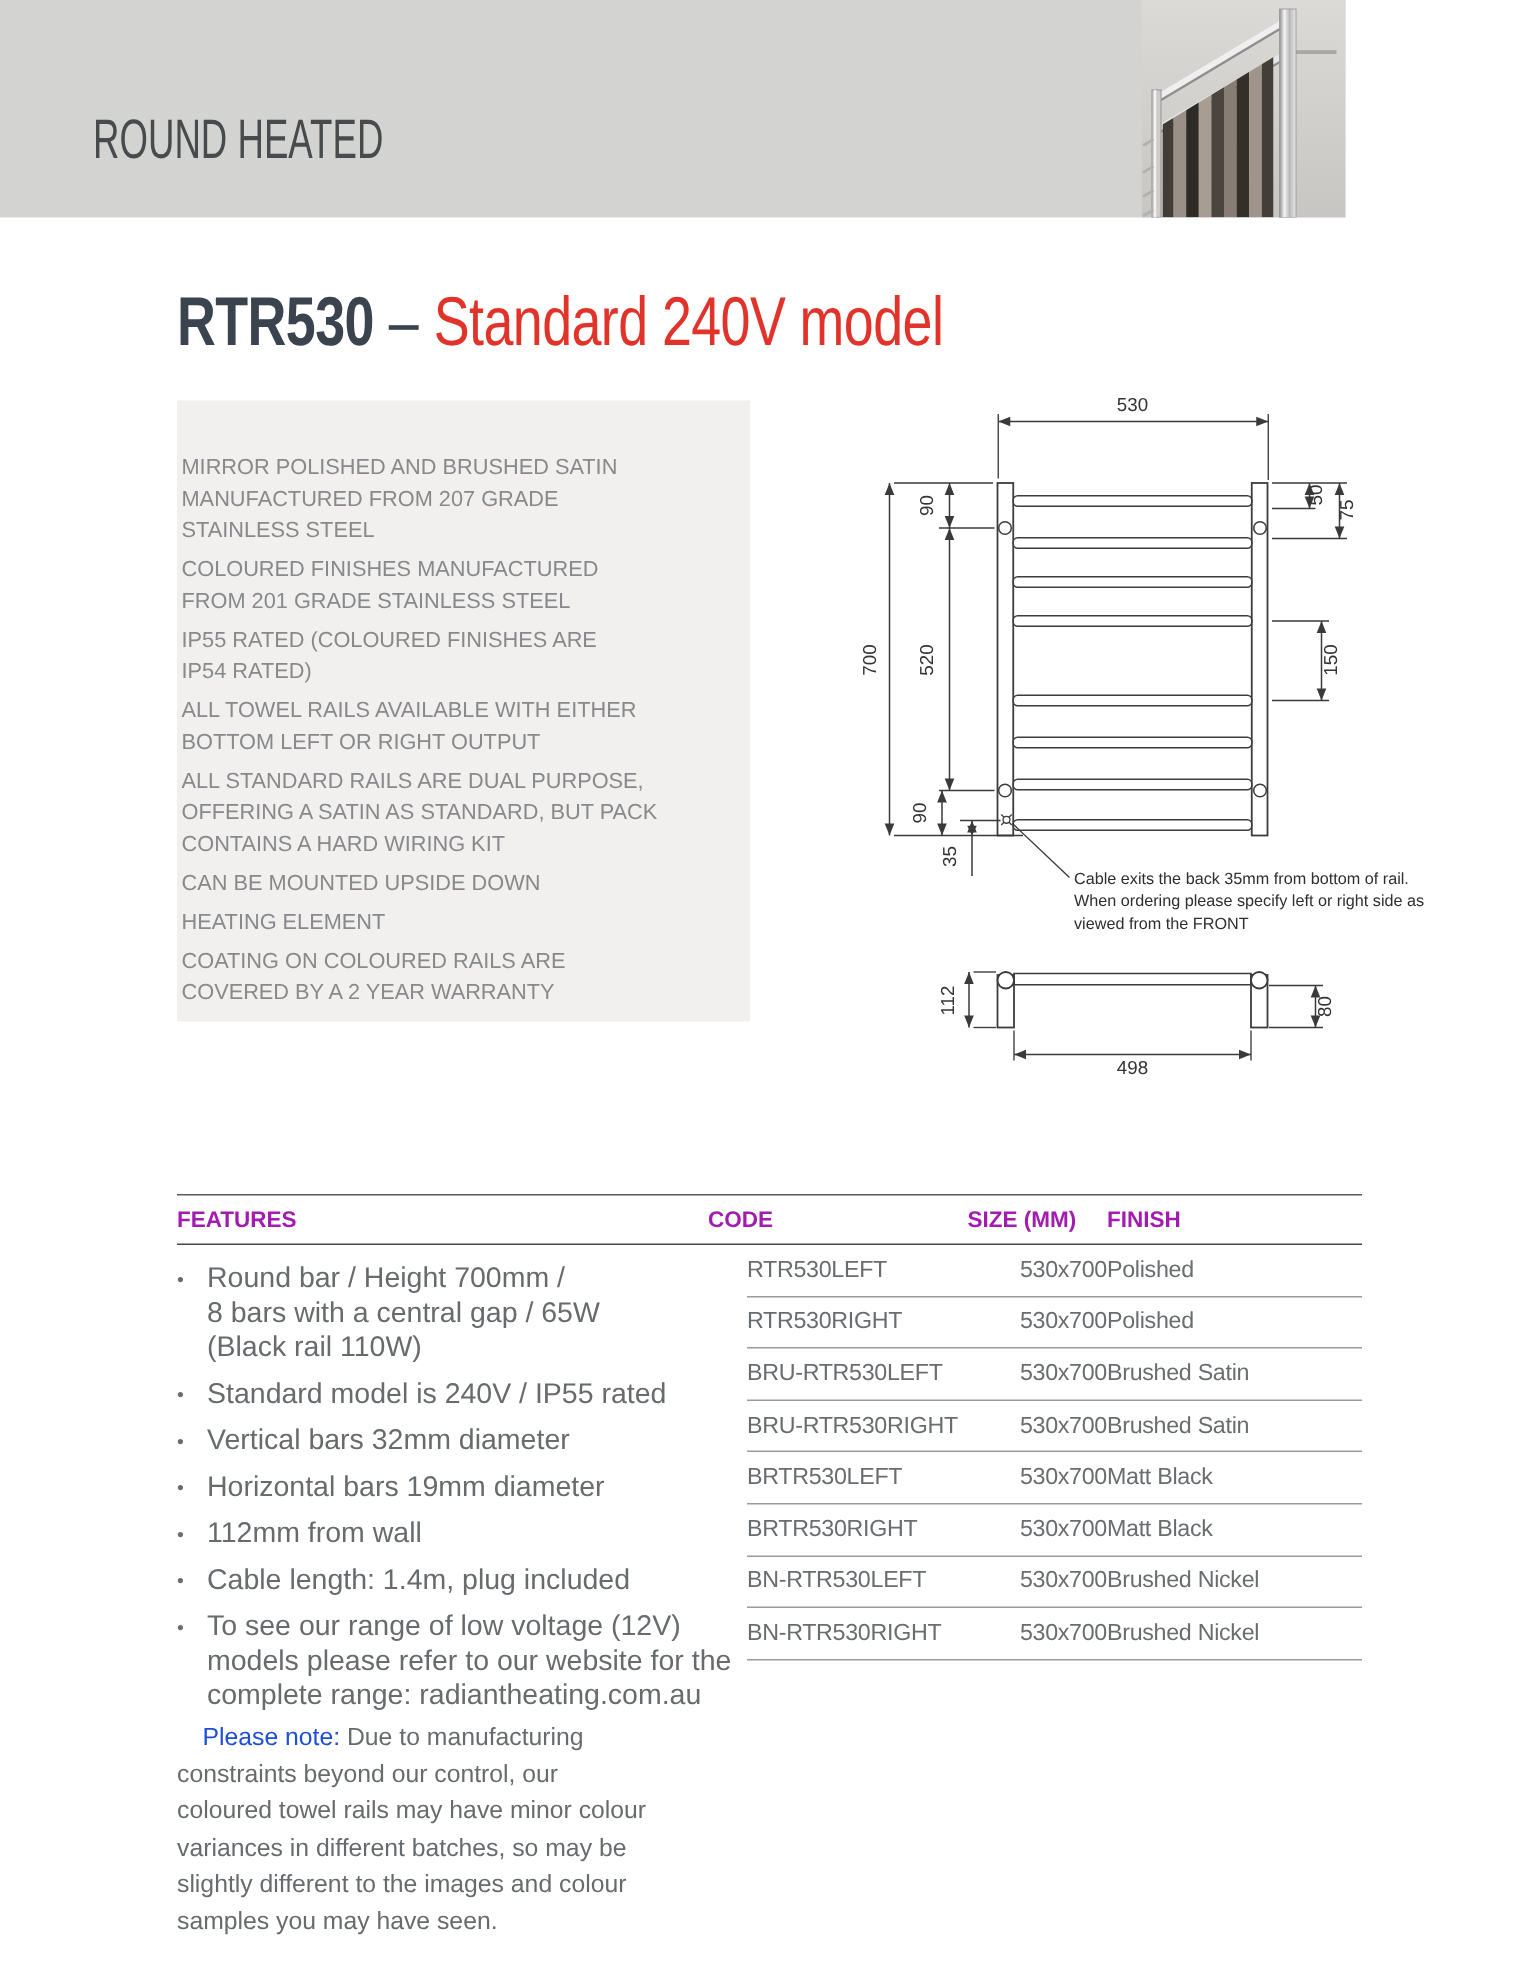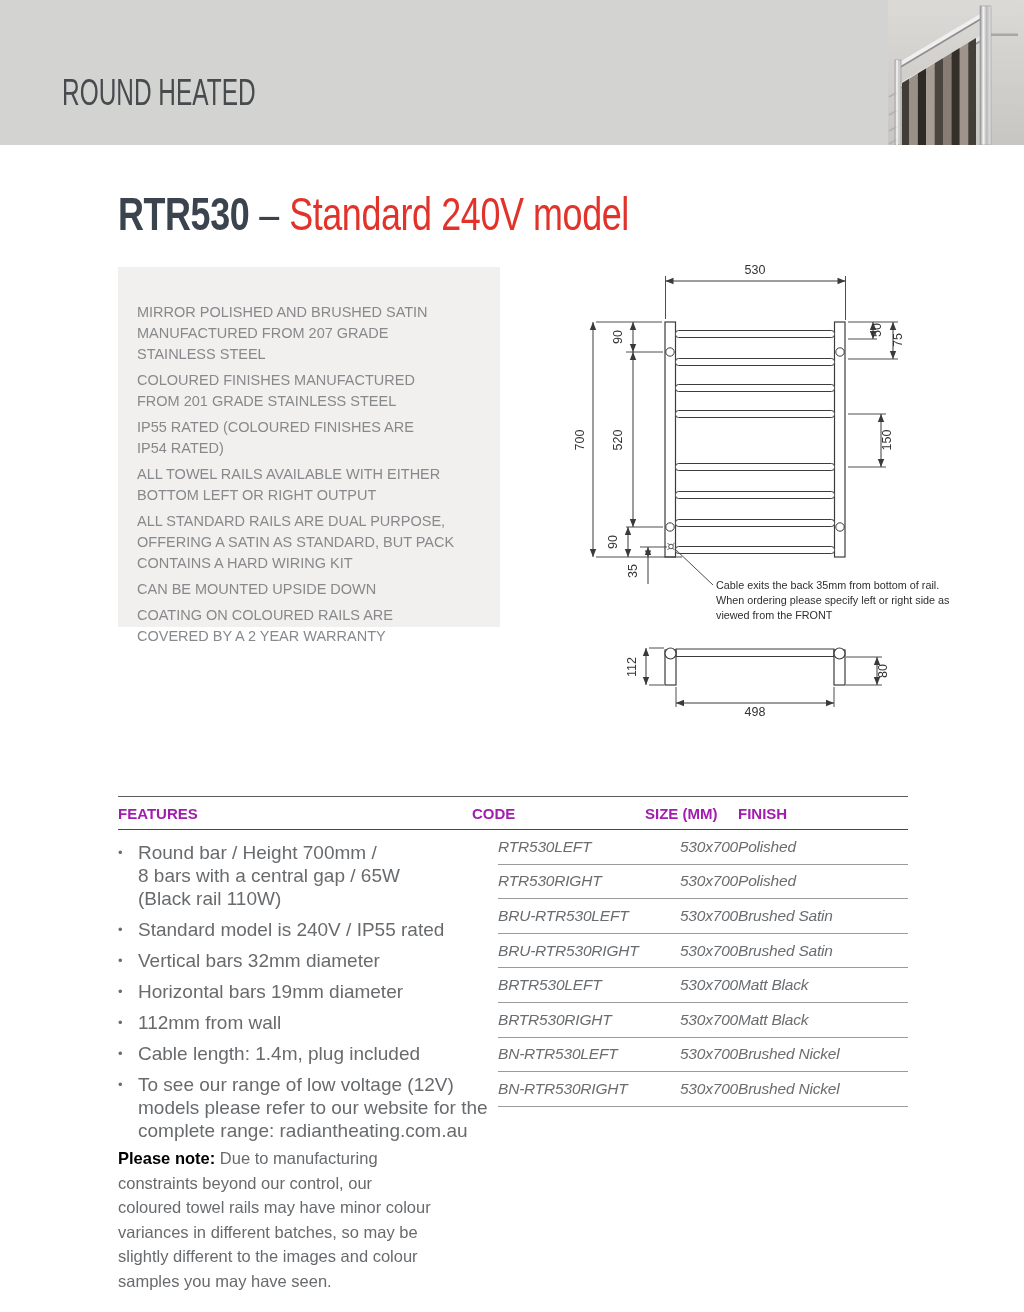--- a/index.html
+++ b/index.html
@@ -1,34 +1,34 @@
 <!DOCTYPE html>
 <html><head>
 <meta charset="utf-8">
 <style>
   * { margin:0; padding:0; box-sizing:border-box; }
   body { background:#fff; font-family:"Liberation Sans", sans-serif; }
   .page { position:relative; width:1024px; height:1312px; background:#fff; overflow:hidden; }
 
   
-  .banner { position:absolute; left:0; top:0; width:1024px; height:145px; background:#d3d3d2; }
+  .banner { position:absolute; left:0; top:0; width:897px; height:145px; background:#d3d3d2; }
   .banner-title { position:absolute; left:62px; top:72px; font-size:37px; font-weight:400;
                   color:#474b4e; white-space:nowrap; transform:scaleX(0.66); transform-origin:left top; }
   .photo { position:absolute; right:0; top:0; width:136px; height:145px; display:block; }
 
   
   .h1 { position:absolute; left:118px; top:191px; font-size:46px; line-height:1; white-space:nowrap;
         transform:scaleX(0.78); transform-origin:left top; }
   .h1 .model { color:#3a434e; font-weight:700; letter-spacing:-0.5px; }
   .h1 .dash  { color:#3a434e; font-weight:400; }
   .h1 .variant { color:#e1332a; font-weight:400; letter-spacing:-0.5px; }
 
   
-  .spec-box { position:absolute; left:118px; top:267px; width:382px; height:360px; background:#f1f0ee;
-              padding:35px 18px 0 19px; }
+  .spec-box { position:absolute; left:118px; top:267px; width:382px; height:414px; background:#f1f0ee;
+              padding:35px 18px 0 3px; }
   .spec-box p { font-size:14.5px; line-height:21px; color:#87898c; margin-bottom:5px; }
   .bl { display:block; }
 
   
   .diagram { position:absolute; left:570px; top:258px; width:454px; height:472px; }
   .ext  { stroke:#3a3a3a; stroke-width:0.9; fill:none; }
   .dim  { stroke:#3a3a3a; stroke-width:1; fill:none; marker-start:url(#arr); marker-end:url(#arr); }
   .part { fill:#fff; stroke:#3c3c3c; stroke-width:1.2; }
   .thin { fill:#fff; stroke:#3c3c3c; stroke-width:1; }
   .dimtxt { font-family:"Liberation Sans", sans-serif; font-size:12.5px; fill:#333; }
@@ -38,33 +38,33 @@
   .rule-top { position:absolute; left:118px; top:796px; width:790px; height:1px; background:#595d60; }
   .rule-head { position:absolute; left:118px; top:829px; width:790px; height:1px; background:#45494c; }
   .colhead { position:absolute; top:805px; font-size:15px; font-weight:700; color:#a21caf; }
   .ch-features { left:118px; } .ch-code { left:472px; } .ch-size { left:645px; } .ch-finish { left:738px; }
 
   .features-list { position:absolute; left:118px; top:841px; width:382px; }
   .feat-item { display:flex; margin-bottom:8px; }
   .bullet { width:20px; flex:0 0 20px; color:#6a6d70; font-size:13px; line-height:23px; }
   .feat-lines { font-size:19px; line-height:23px; color:#686b6e; }
 
-  .spec-table { position:absolute; left:498px; top:830px; width:410px;font-style:italic; }
+  .spec-table { position:absolute; left:498px; top:830px; width:410px; }
   .trow { display:flex; align-items:center; height:34.6px; border-bottom:1px solid #9b9b9b;
           font-size:15.5px; color:#6a6d70; letter-spacing:-0.2px; }
   .c-code { flex:0 0 147px; } .c-size { flex:0 0 93px;text-align:right; } .c-finish { flex:1; }
   .c-sw { flex:0 0 29px; }
   .sw { width:29px; height:29px; border-radius:50%; }
   .sw-polished { background:#dcdcdc; }
   .sw-satin { background:linear-gradient(180deg,#8f8f8f 0%,#c2c2c2 15%,#f7f7f7 35%,#a9a9a9 52%,#e9e9e9 72%,#878787 100%); }
   .sw-black { background:#1a1a1a; }
   .sw-nickel { background:linear-gradient(180deg,#8e8a7a 0%,#b6b1a0 22%,#e2ddcd 45%,#99947f 62%,#cfc9b8 82%,#87826f 100%); }
 
   .note { position:absolute; left:118px; top:1146px; width:376px; font-size:16.5px; line-height:24.5px; color:#686b6e; }
-  .note strong { color:#000000; font-weight:700; }
+  .note strong { color:#1d4ed8; font-weight:400;margin-left:17px; }
 </style>
 </head>
 <body>
 
 <div class="page">
 
   <div class="banner">
     <div class="banner-title">ROUND HEATED</div>
     <svg class="photo" viewBox="0 0 136 145">
       <defs>
@@ -138,20 +138,21 @@
       </p>
     <p>
         <span class="bl">ALL STANDARD RAILS ARE DUAL PURPOSE,</span>
         <span class="bl">OFFERING A SATIN AS STANDARD, BUT PACK</span>
         <span class="bl">CONTAINS A HARD WIRING KIT</span>
       </p>
     <p>
         <span class="bl">CAN BE MOUNTED UPSIDE DOWN</span>
       </p>
     <p>
+        <span class="bl">HEATING ELEMENT</span>
       </p>
     <p>
         <span class="bl">COATING ON COLOURED RAILS ARE</span>
         <span class="bl">COVERED BY A 2 YEAR WARRANTY</span>
       </p>
   </div>
 
   <svg class="diagram" viewBox="570 258 454 472">
     <defs>
       <marker id="arr" markerWidth="9" markerHeight="8" refX="8.5" refY="4" orient="auto-start-reverse" markerUnits="userSpaceOnUse">

